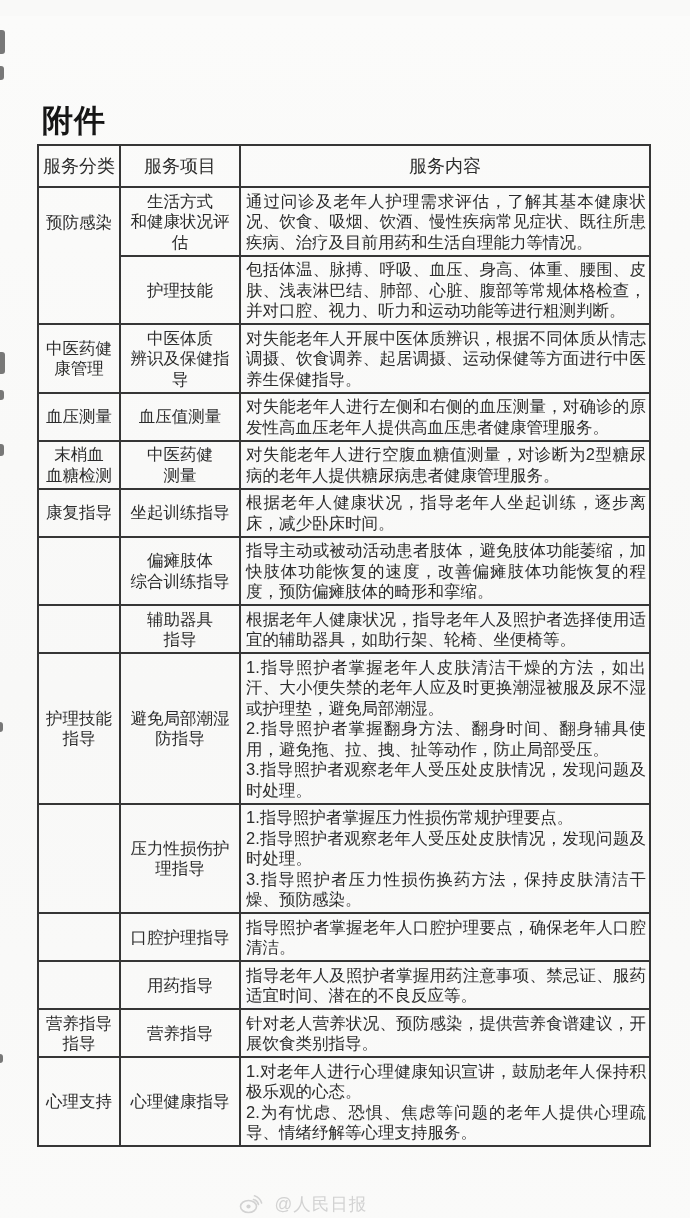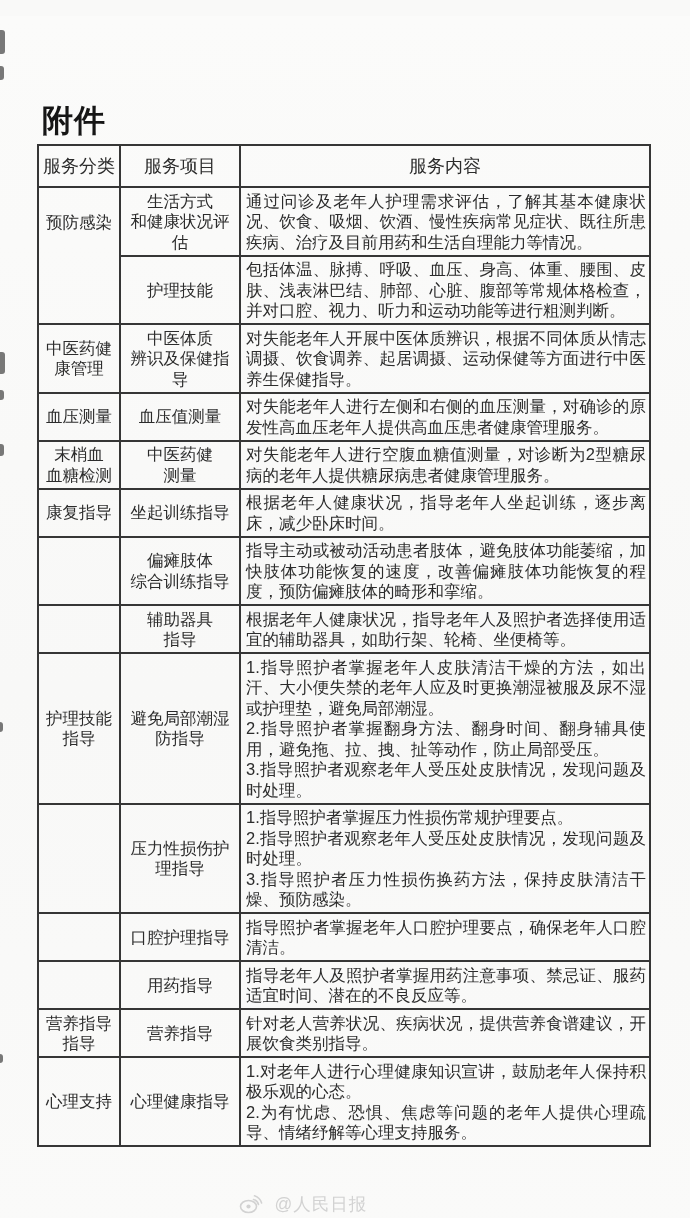--- a/index.html
+++ b/index.html
@@ -192,21 +192,21 @@
     </tr>
     <tr>
       <td class="cat"></td>
       <td class="item">用药指导</td>
       <td class="content">指导老年人及照护者掌握用药注意事项、禁忌证、服药适宜时间、潜在的不良反应等。</td>
     </tr>
     <tr>
       <td class="cat">营养指导
 指导</td>
       <td class="item">营养指导</td>
-      <td class="content">针对老人营养状况、疾病状况，提供营养食谱建议，开展饮食类别指导。</td>
+      <td class="content">针对老人营养状况、预防感染，提供营养食谱建议，开展饮食类别指导。</td>
     </tr>
     <tr>
       <td class="cat">心理支持</td>
       <td class="item">心理健康指导</td>
       <td class="content">1.对老年人进行心理健康知识宣讲，鼓励老年人保持积极乐观的心态。
 2.为有忧虑、恐惧、焦虑等问题的老年人提供心理疏导、情绪纾解等心理支持服务。</td>
     </tr>
   </tbody>
     </table>
 

